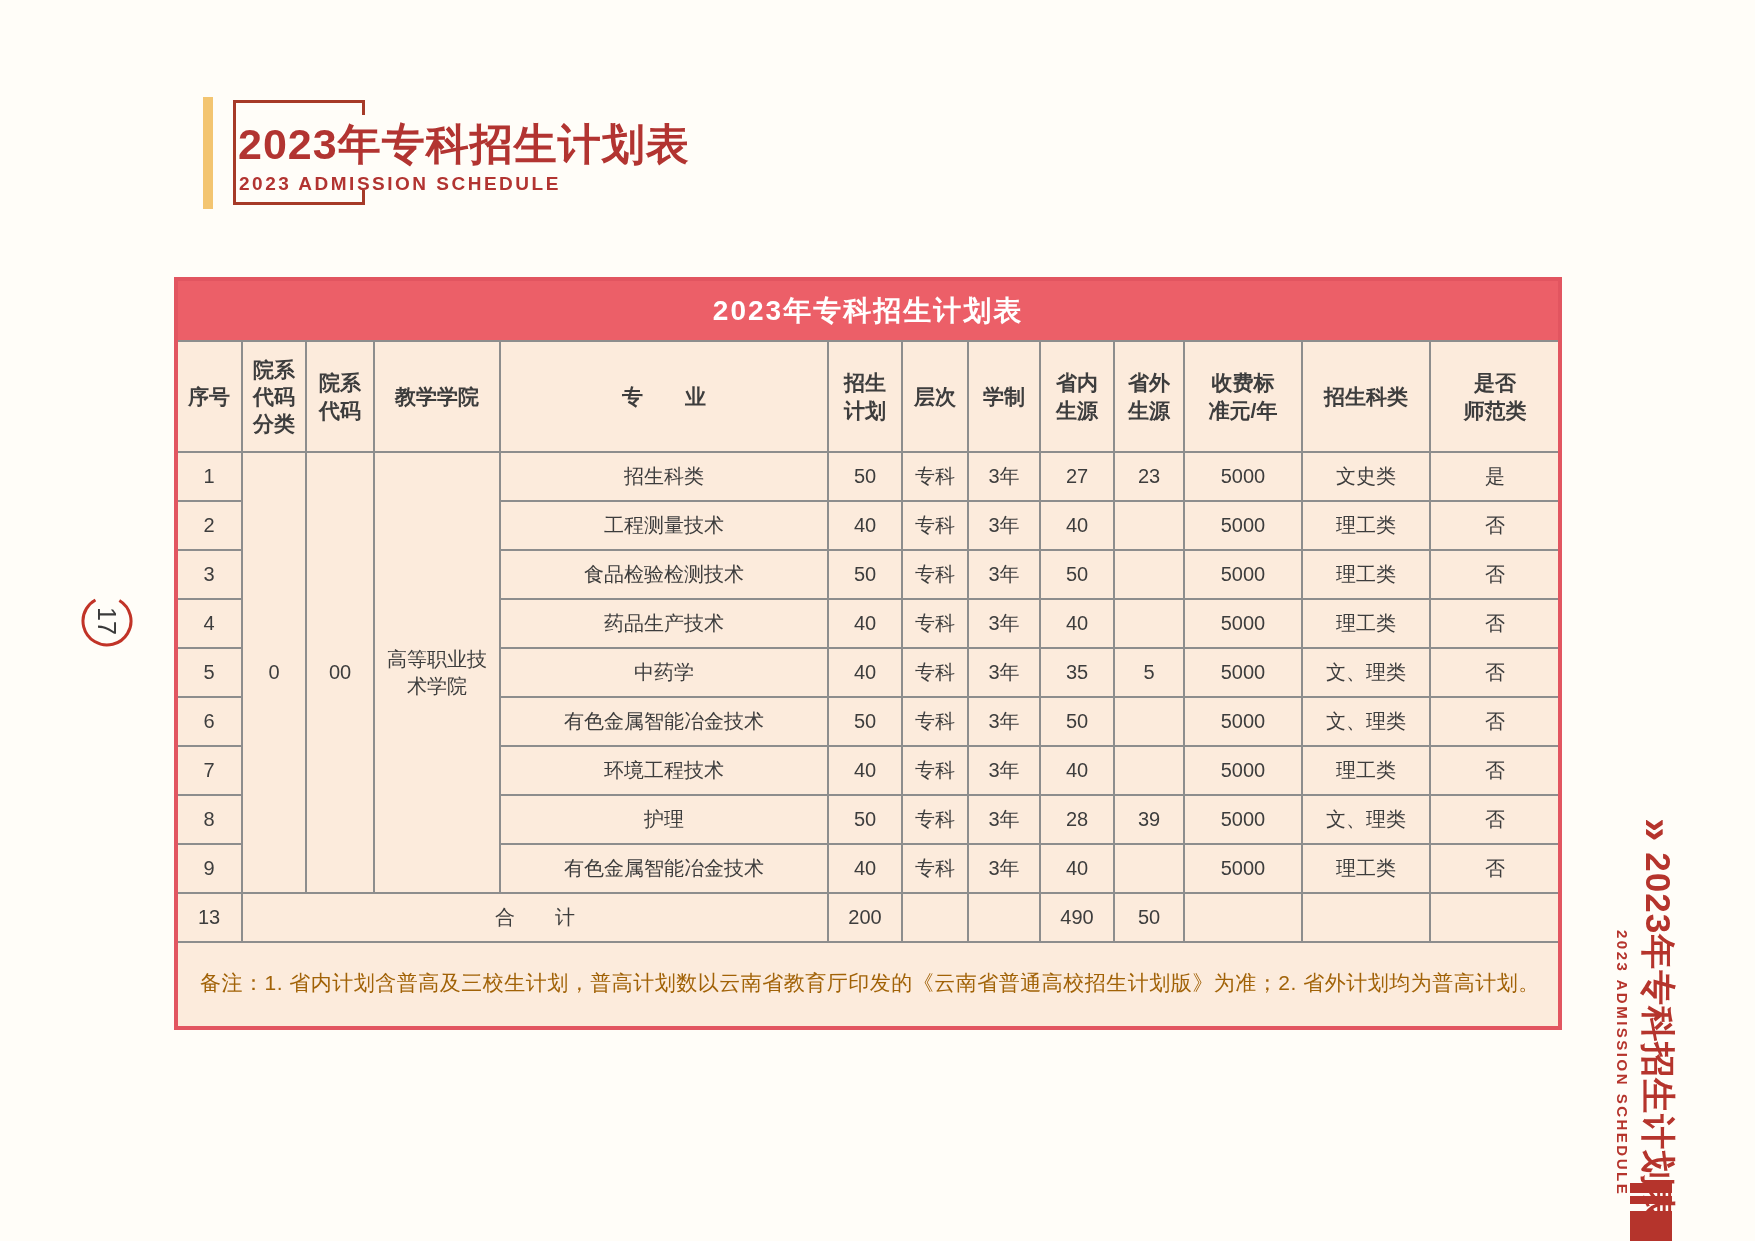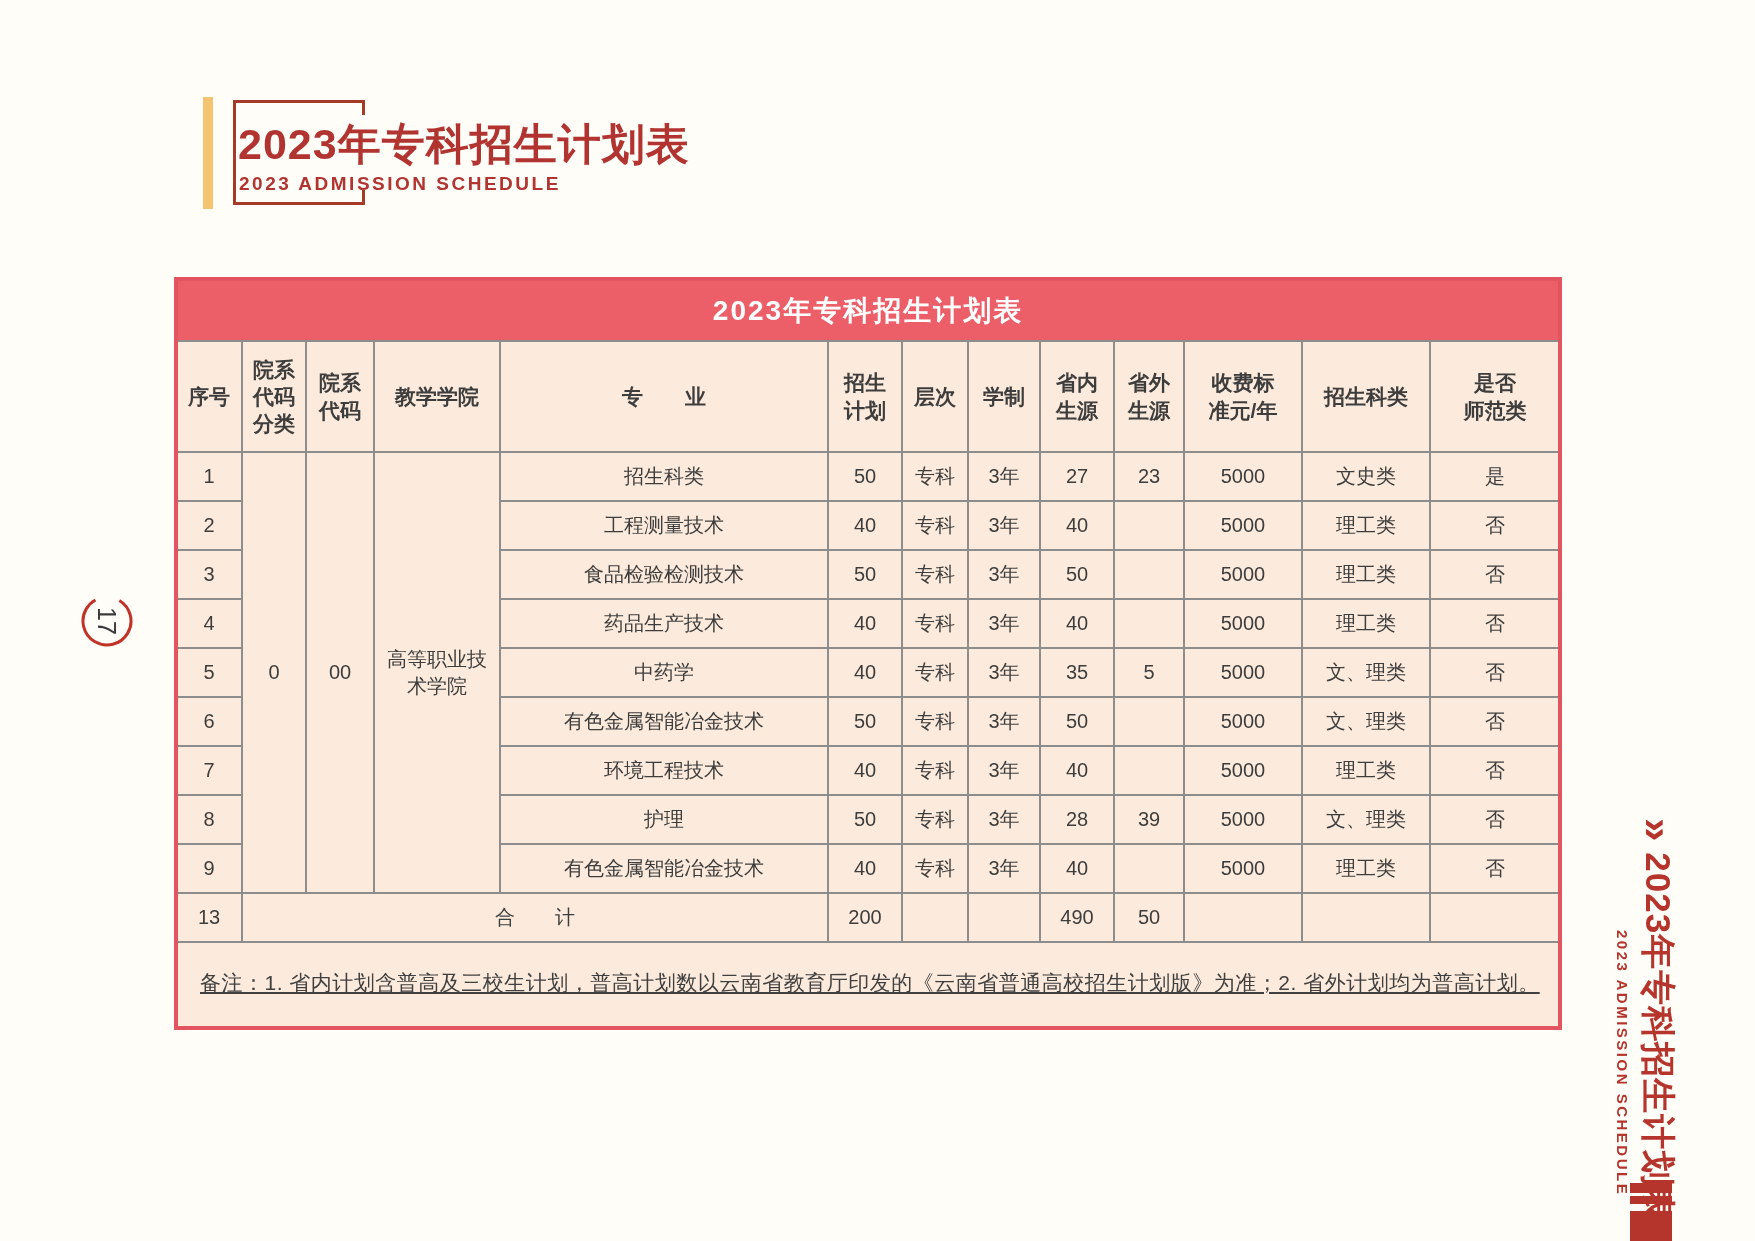--- a/index.html
+++ b/index.html
@@ -56,21 +56,21 @@
   }
   table.plan td {
     border:2px solid #8d8d8d; text-align:center; vertical-align:middle;
     font-size:20px; color:#3d3d3d; overflow:hidden; padding:2px 4px;
   }
   tr.hdr td { height:111px; font-size:21px; font-weight:bold; white-space:pre-line; line-height:1.3; }
   tr.data td { height:49px; }
   td.college { line-height:1.35; padding:2px 8px;border-radius:18px; }
   .note {
     flex:1; display:flex; align-items:center;
-    padding:4px 10px 8px 22px; font-size:21px; color:#404040; letter-spacing:0.5px;text-decoration:underline;
+    padding:4px 10px 8px 22px; font-size:21px; color:#a16207; letter-spacing:0.5px;
   }
 
   
   .side-block {
     position:absolute; left:1681px; top:818px; width:400px;
     transform:rotate(90deg); transform-origin:0 0;
     color:#b5342c; white-space:nowrap;
   }
   .side-main { font-size:35px; font-weight:bold; letter-spacing:1px; display:flex; align-items:center; }
   .side-chevron { font-size:42px; margin-right:10px; line-height:1; font-weight:bold; }

